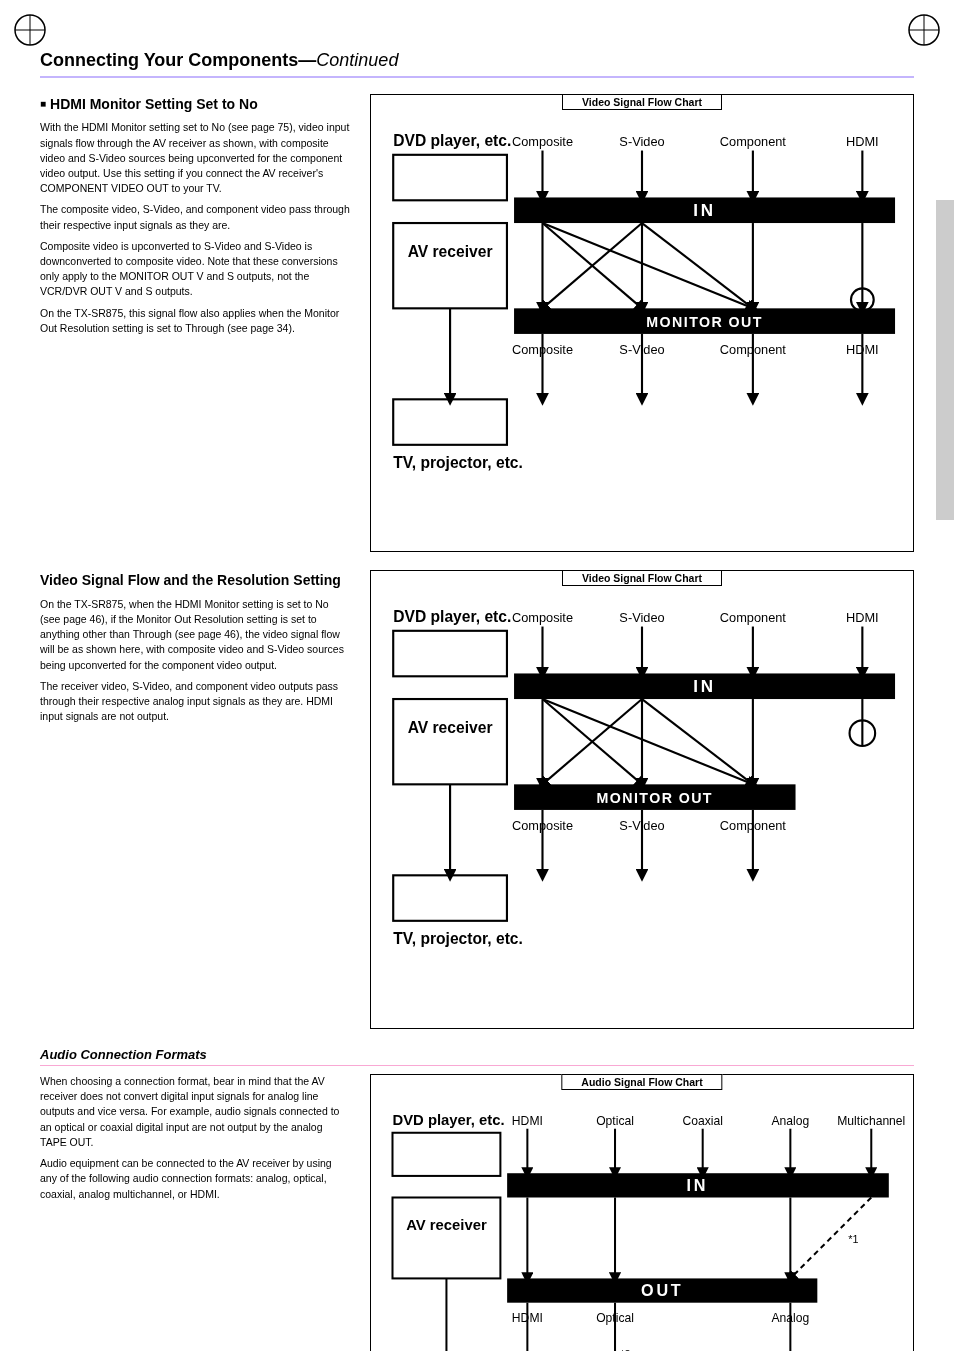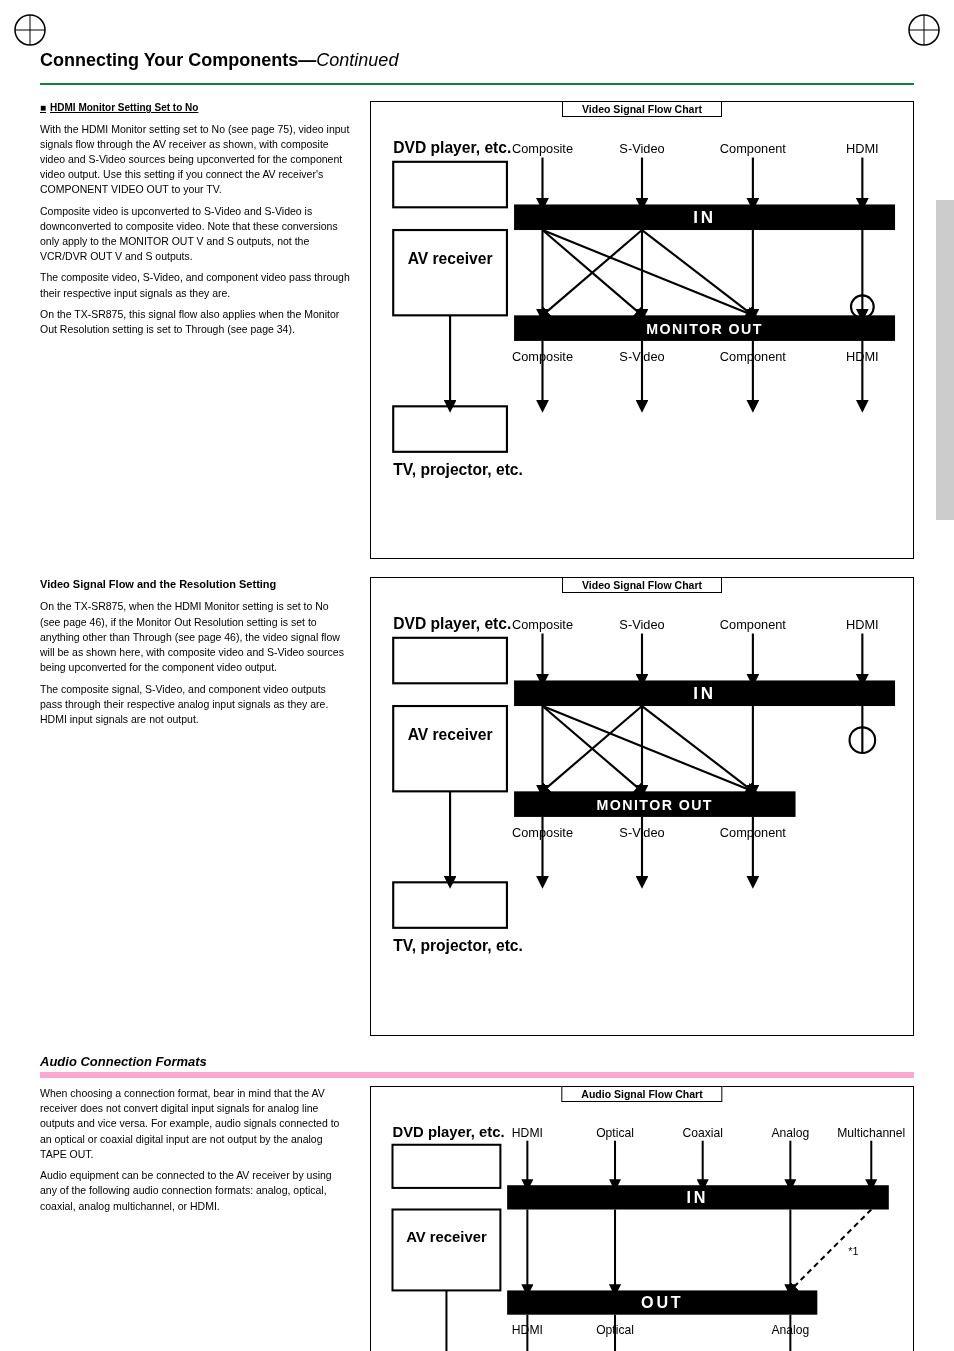--- a/index.html
+++ b/index.html
@@ -33,22 +33,22 @@
       position: absolute;
       top: 200px;
       right: 0;
       width: 18px;
       height: 320px;
       background: #ccc;
     }
 
     
     .page-header {
-      border-bottom: 2px solid #15803d;
-      padding-bottom: 12px;
+      border-bottom: 2px solid #c4b5fd;
+      padding-bottom: 5px;
       margin-bottom: 16px;
       margin-top: 20px;
     }
     .page-header h1 {
       font-size: 18px;
       font-weight: bold;
     }
     .page-header h1 em {
       font-style: italic;
       font-weight: normal;
@@ -64,42 +64,41 @@
       flex: 0 0 310px;
       font-size: 10.5px;
       line-height: 1.45;
     }
     .right-col {
       flex: 1;
     }
 
     
     .section-heading {
-      font-size: 10px;
+      font-size: 14px;
       font-weight: bold;
       margin-bottom: 6px;
       display: flex;
       align-items: center;
       gap: 4px;
-      text-decoration: underline;
     }
     .section-heading::before {
       content: '■';
       font-size: 10px;
     }
     .section-heading2 {
-      font-size: 11px;
+      font-size: 14px;
       font-weight: bold;
       margin-bottom: 6px;
     }
     .italic-heading {
       font-size: 13px;
       font-style: italic;
       font-weight: bold;
-      border-bottom: 6px solid #f9a8d4;
+      border-bottom: 1px solid #f9a8d4;
       padding-bottom: 3px;
       margin-bottom: 8px;
     }
     p { margin-bottom: 6px; }
 
     
     .flow-chart-container {
       border: 1px solid #000;
       position: relative;
       padding: 8px;
@@ -157,22 +156,22 @@
       <span>Connecting Your Components</span>—<em>Continued</em>
     </h1>
   </div>
 
   <div class="two-col">
     <div class="left-col">
       <div class="section-heading">
         <span>HDMI Monitor Setting Set to No</span>
       </div>
       <p>With the HDMI Monitor setting set to No (see page 75), video input signals flow through the AV receiver as shown, with composite video and S-Video sources being upconverted for the component video output. Use this setting if you connect the AV receiver's COMPONENT VIDEO OUT to your TV.</p>
+      <p>The composite video, S-Video, and component video pass through their respective input signals as they are.</p>
       <p>Composite video is upconverted to S-Video and S-Video is downconverted to composite video. Note that these conversions only apply to the MONITOR OUT V and S outputs, not the VCR/DVR OUT V and S outputs.</p>
-      <p>The composite video, S-Video, and component video pass through their respective input signals as they are.</p>
       <p>On the TX-SR875, this signal flow also applies when the Monitor Out Resolution setting is set to Through (see page 34).</p>
     </div>
     <div class="right-col">
 
       <div class="flow-chart-container">
         <span class="flow-chart-title">Video Signal Flow Chart</span>
         <div class="flow-chart-inner">
           <svg class="diagram-svg" viewBox="0 0 370 300" xmlns="http://www.w3.org/2000/svg" style="font-family:Arial,sans-serif;font-size:10px;">
 
             <text x="10" y="22" font-weight="bold" font-size="11">DVD player, etc.</text>
@@ -239,21 +238,21 @@
           </svg>
         </div>
       </div>
     </div>
   </div>
 
   <div class="two-col">
     <div class="left-col">
       <div class="section-heading2">Video Signal Flow and the Resolution Setting</div>
       <p>On the TX-SR875, when the HDMI Monitor setting is set to No (see page 46), if the Monitor Out Resolution setting is set to anything other than Through (see page 46), the video signal flow will be as shown here, with composite video and S-Video sources being upconverted for the component video output.</p>
-      <p>The composite signal, S-Video, and component video outputs pass through their respective analog input signals as they are. HDMI input signals are not output.</p>
+      <p>The receiver video, S-Video, and component video outputs pass through their respective analog input signals as they are. HDMI input signals are not output.</p>
     </div>
     <div class="right-col">
 
       <div class="flow-chart-container">
         <span class="flow-chart-title">Video Signal Flow Chart</span>
         <div class="flow-chart-inner">
           <svg class="diagram-svg" viewBox="0 0 370 300" xmlns="http://www.w3.org/2000/svg" style="font-family:Arial,sans-serif;font-size:10px;">
             <defs>
               <marker id="arrowC" markerWidth="6" markerHeight="6" refX="3" refY="3" orient="auto">
                 <path d="M0,0 L6,3 L0,6 Z" fill="#000"></path>

